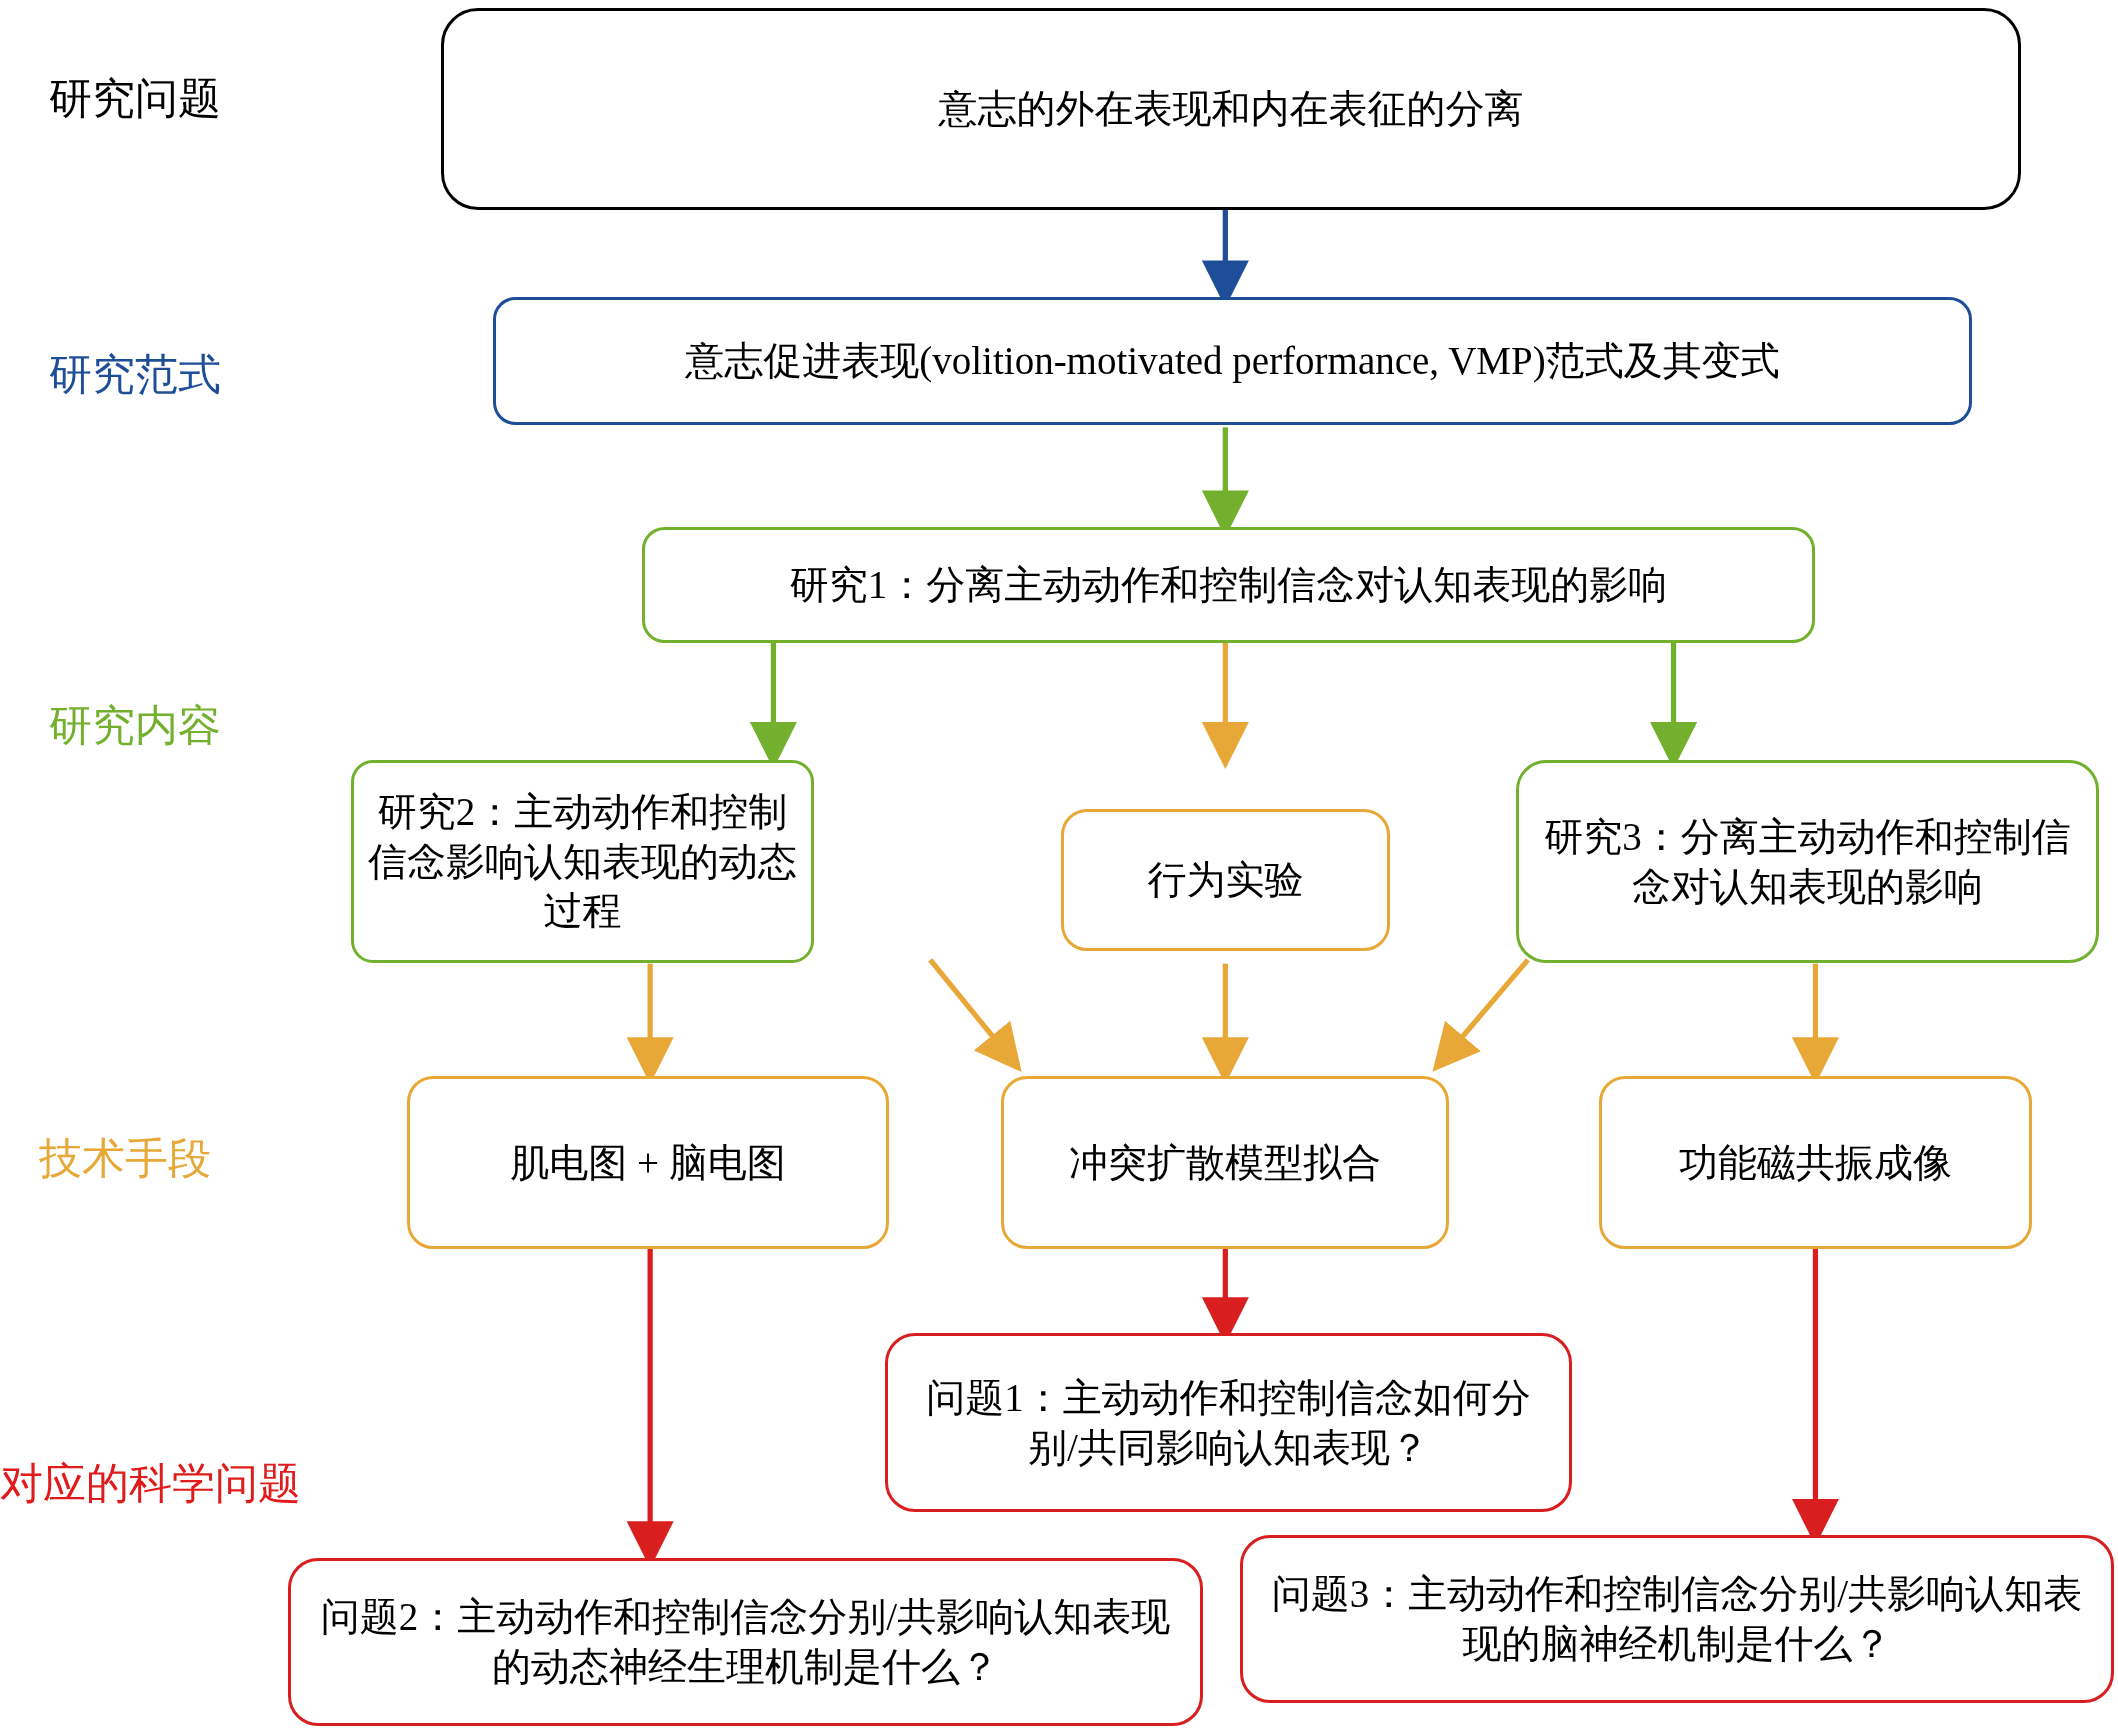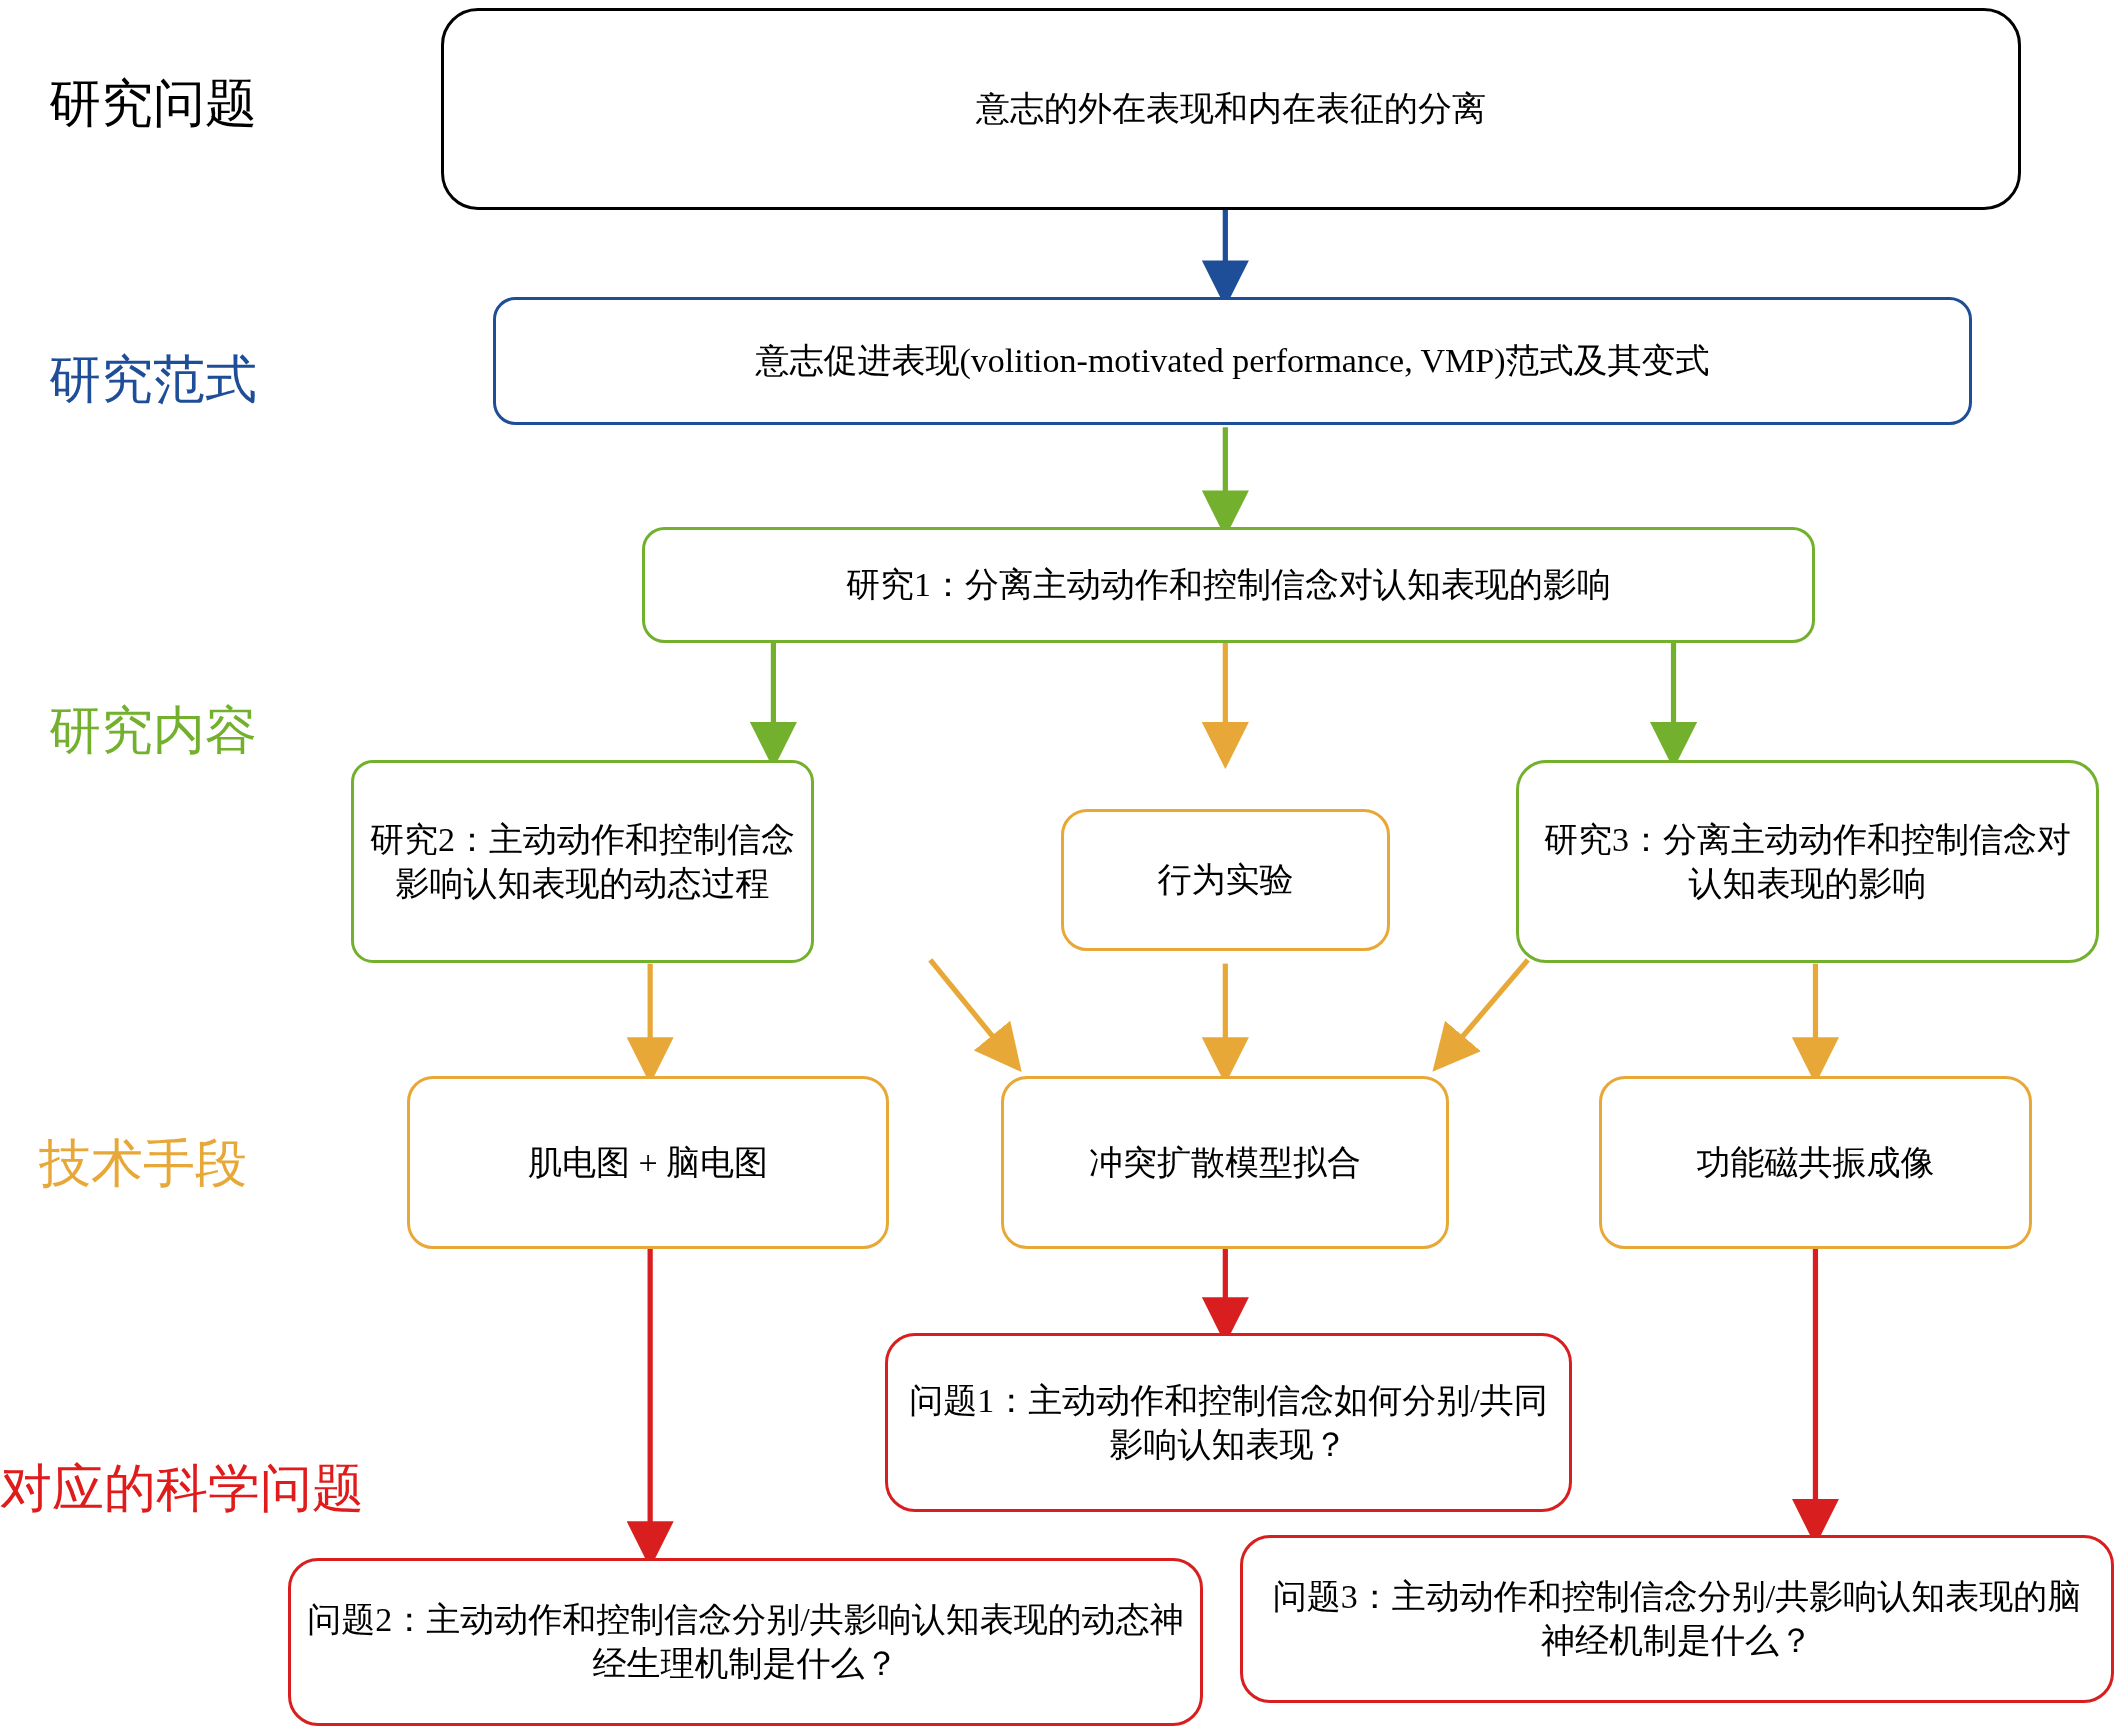--- a/index.html
+++ b/index.html
@@ -20,34 +20,34 @@
   svg.arrows {
     position: absolute;
     left: 0;
     top: 0;
     width: 2119px;
     height: 1733px;
     pointer-events: none;
   }
   .row-label {
     position: absolute;
-    font-size: 52px;
+    font-size: 43px;
     font-weight: normal;
     white-space: nowrap;
     line-height: 1.1;
   }
   .node {
     position: absolute;
     box-sizing: border-box;
     display: flex;
     align-items: center;
     justify-content: flex-end;
     text-align: center;
     background: #ffffff;
-    font-size: 34px;
+    font-size: 39px;
     line-height: 1.28;
     padding: 7.5px 13.4px;
   }
   .node span {
     display: block;
     width: 100%;
   }
   
   .c-black { border: 3.7px solid #000000; color: #000000; }
   .c-blue  { border: 3.7px solid #1f4e99; color: #000000; }

